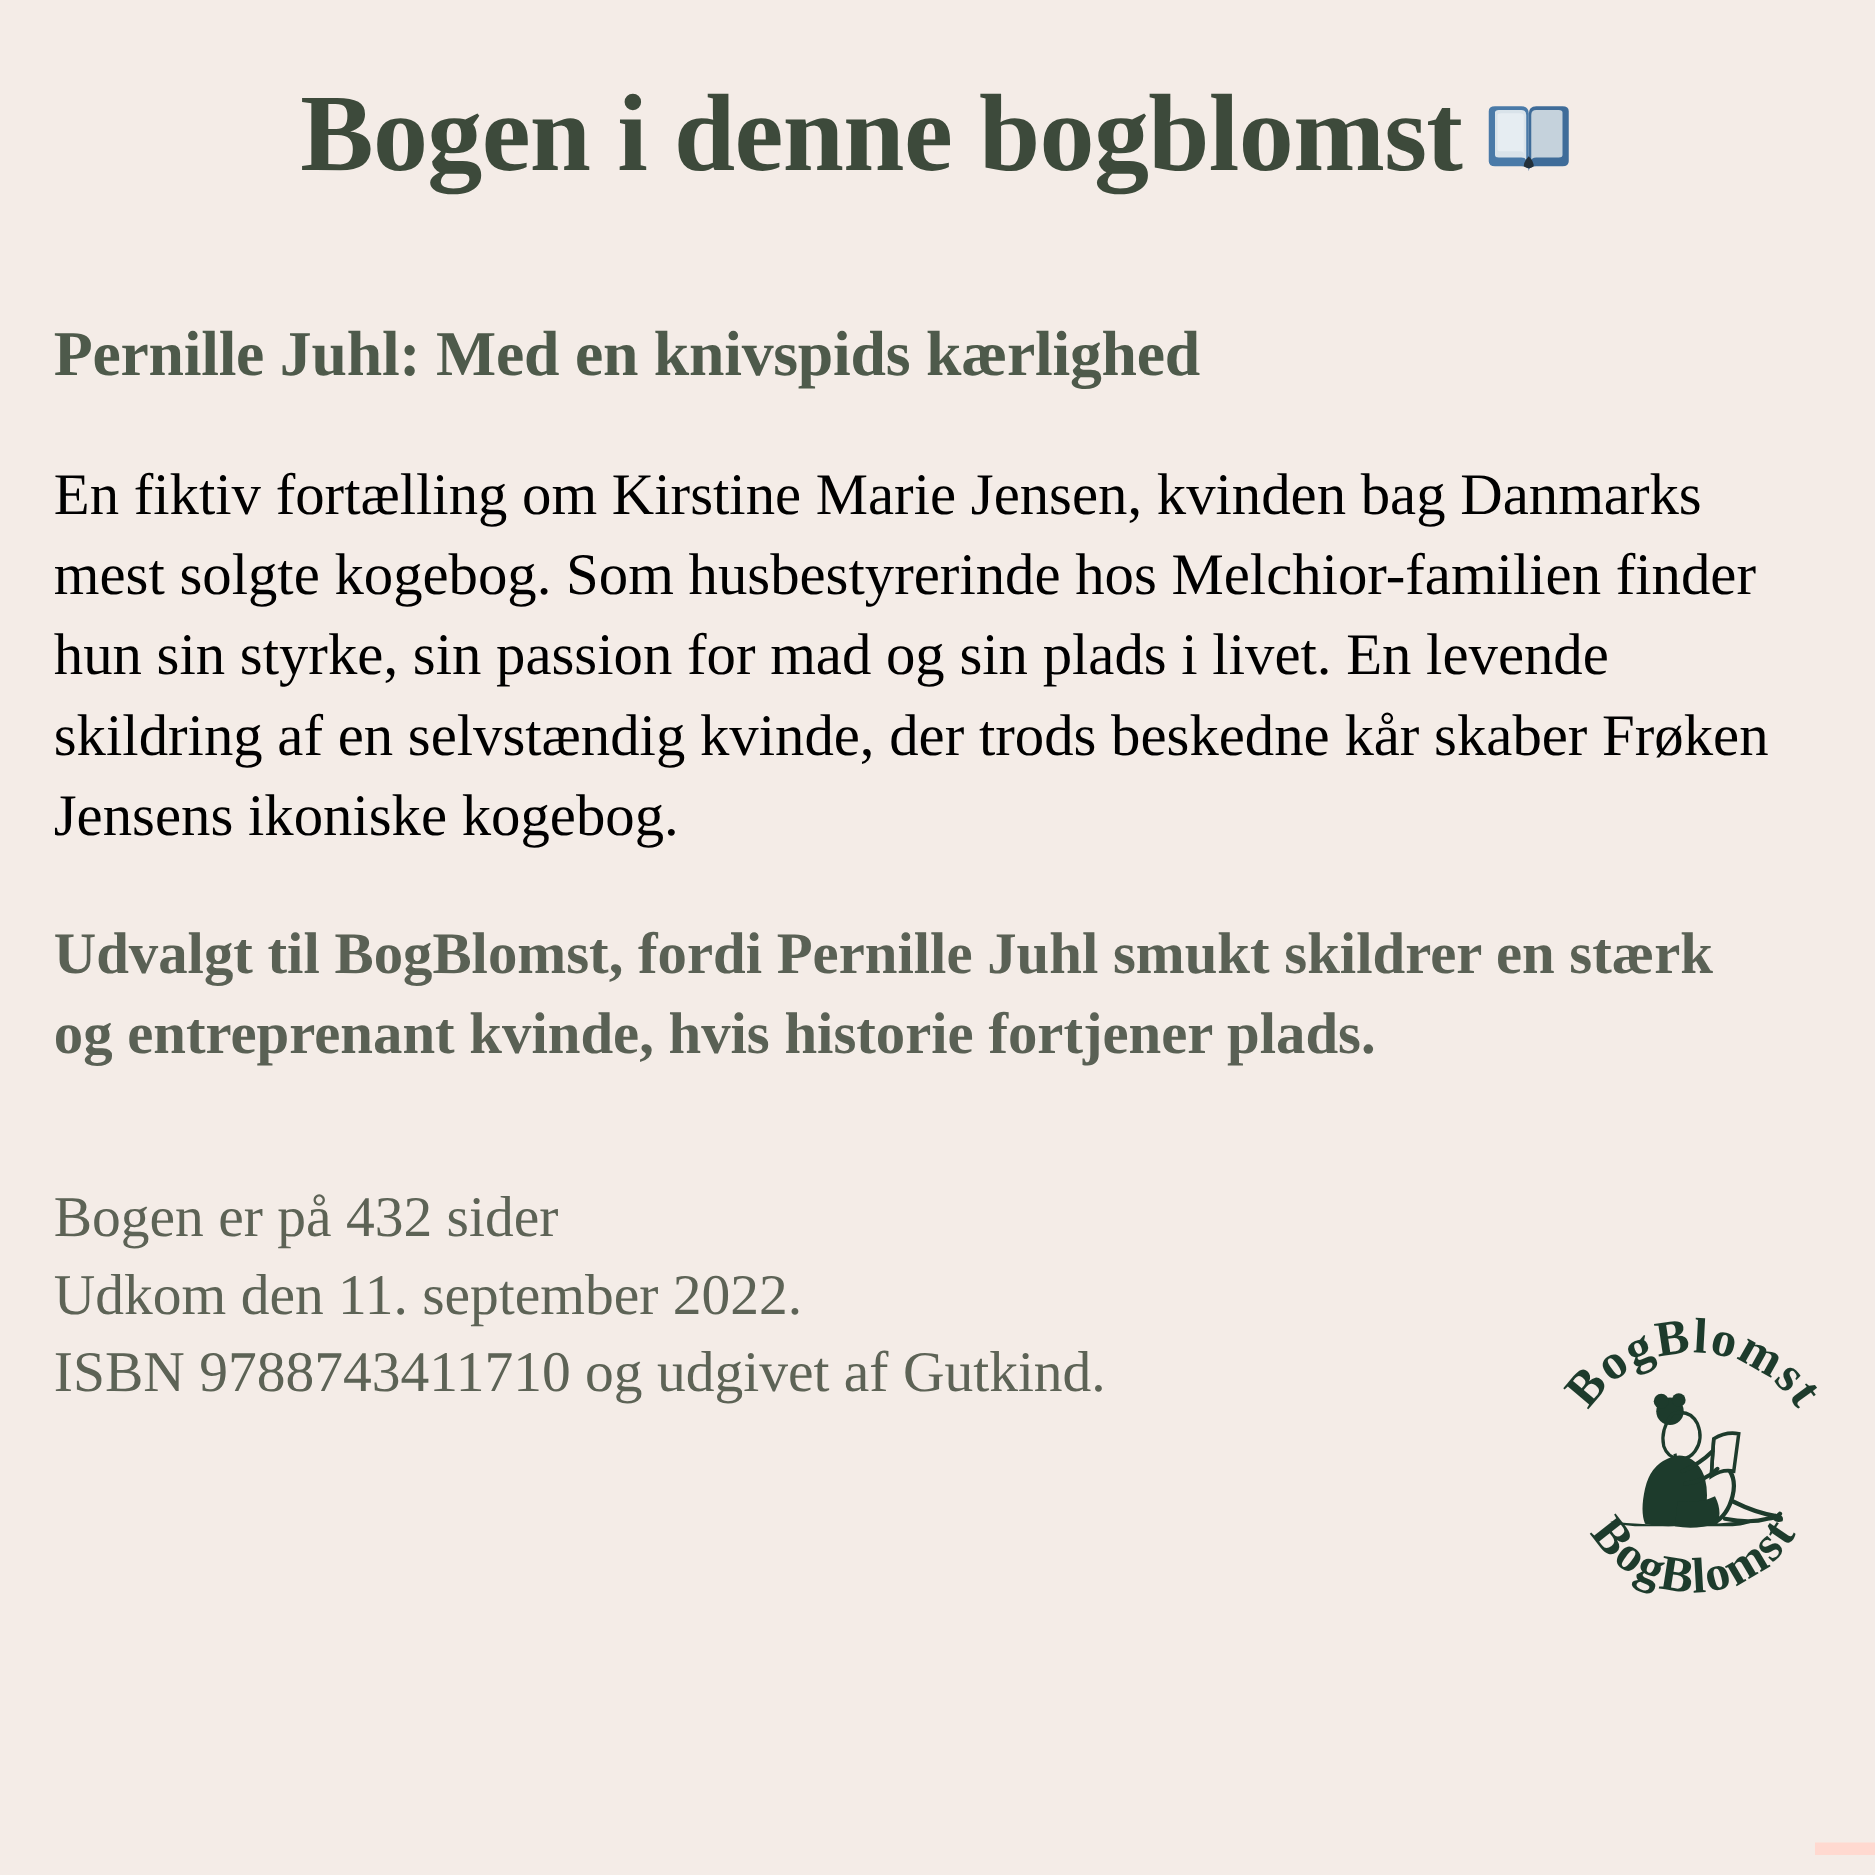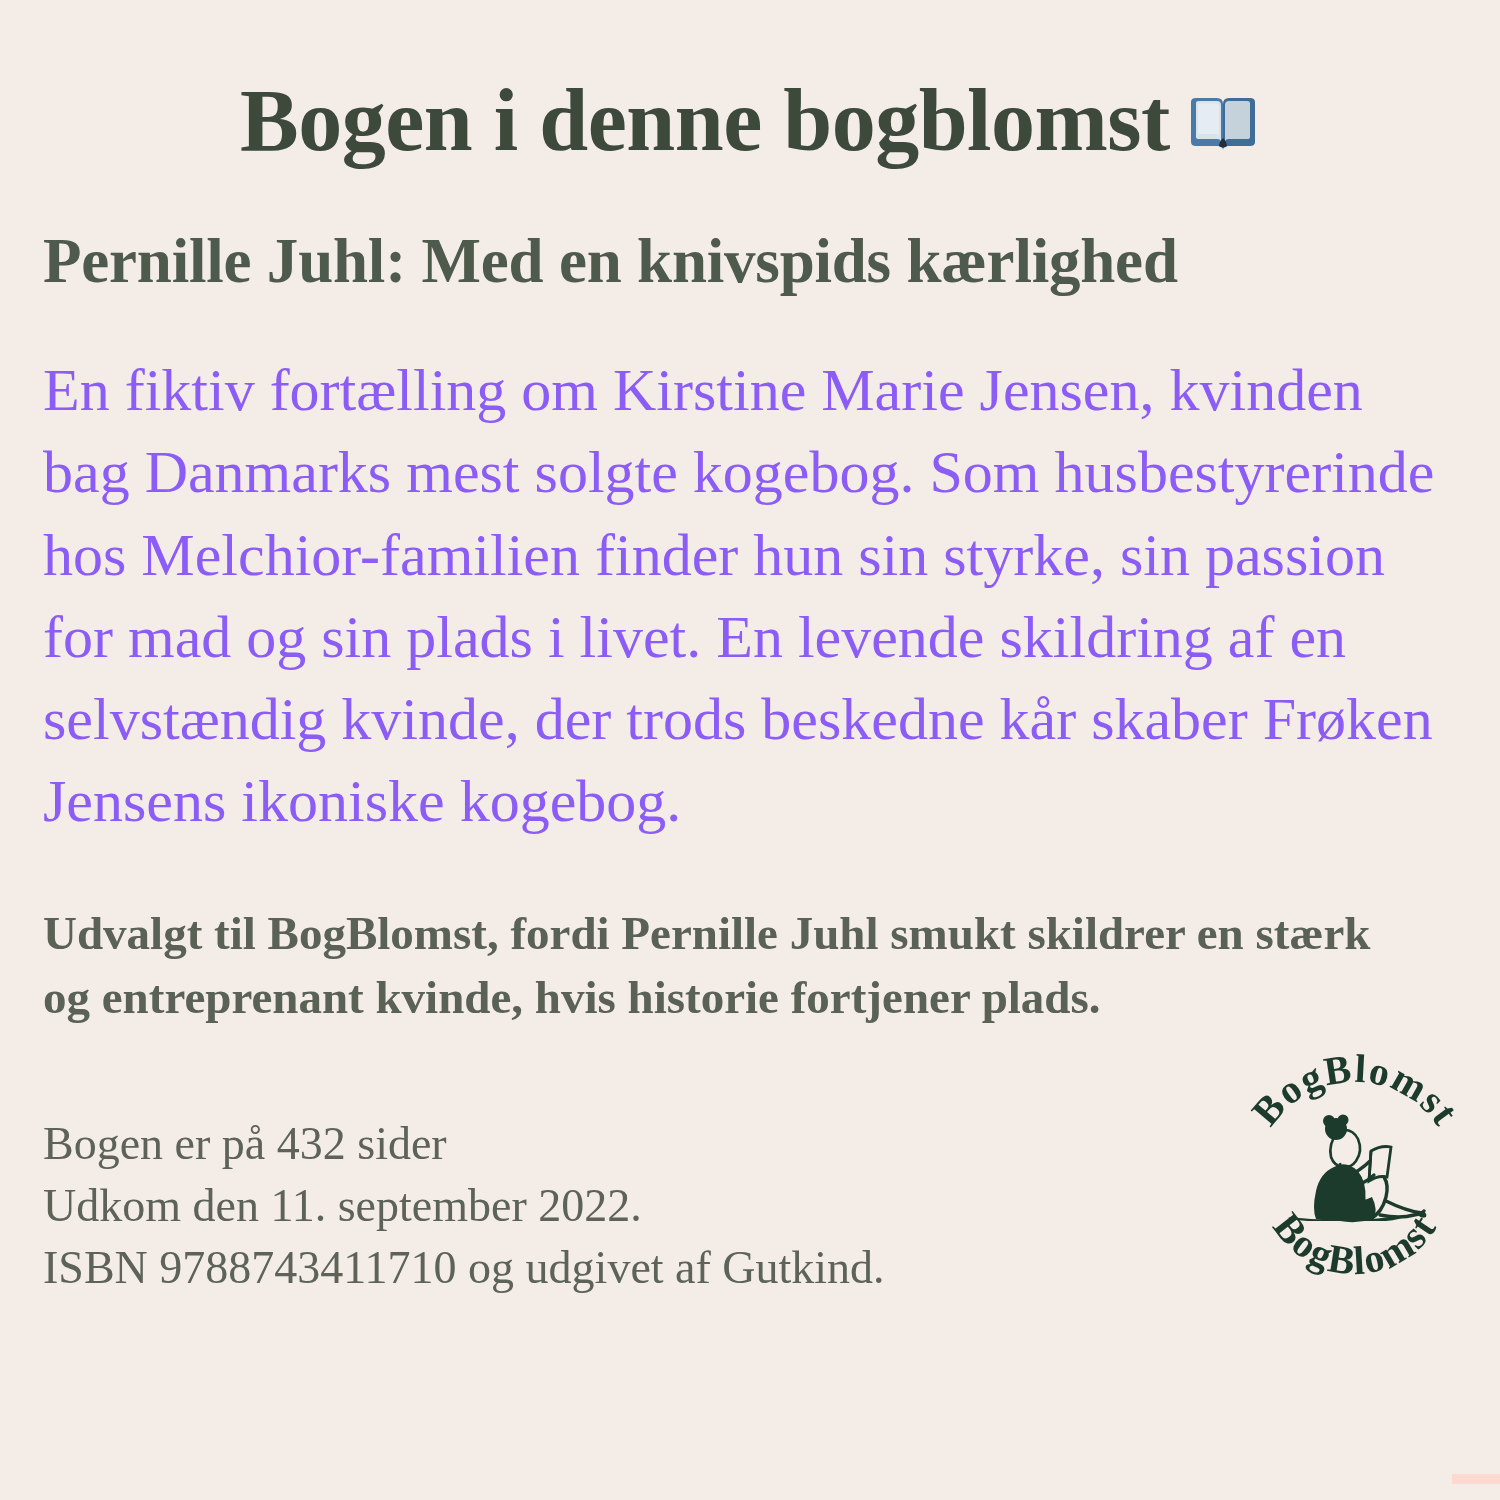--- a/index.html
+++ b/index.html
@@ -13,21 +13,21 @@
     background: #f4ece7;
     font-family: "Liberation Serif", "DejaVu Serif", serif;
     overflow: hidden;
     position: relative;
   }
   .page {
     position: relative;
     width: 1500px;
     height: 1319px;
     box-sizing: border-box;
-    padding: 13px 43px;
+    padding: 0 43px;
   }
 
   
   .title-row {
     display: flex;
     align-items: center;
     justify-content: center;
     gap: 16px;
     padding-top: 62px;
     line-height: 1.05;
@@ -43,34 +43,34 @@
     display: inline-block;
     width: 74px;
     height: 62px;
     position: relative;
     top: 4px;
     flex: none;
   }
 
   
   .book-heading {
-    margin-top: 59px;
-    font-size: 63px;
+    margin-top: 102px;
+    font-size: 51px;
     font-weight: 700;
     color: #4e5a4b;
     letter-spacing: -0.2px;
     line-height: 1.12;
   }
 
   
   .summary {
     margin-top: 50px;
-    font-size: 60px;
+    font-size: 47px;
     line-height: 1.37;
-    color: #8b5cf6;
+    color: #000000;
     max-width: 1400px;
   }
 
   .reason {
     margin-top: 20px;
     font-size: 47px;
     font-weight: 700;
     line-height: 1.35;
     color: #5a6155;
     max-width: 1380px;

